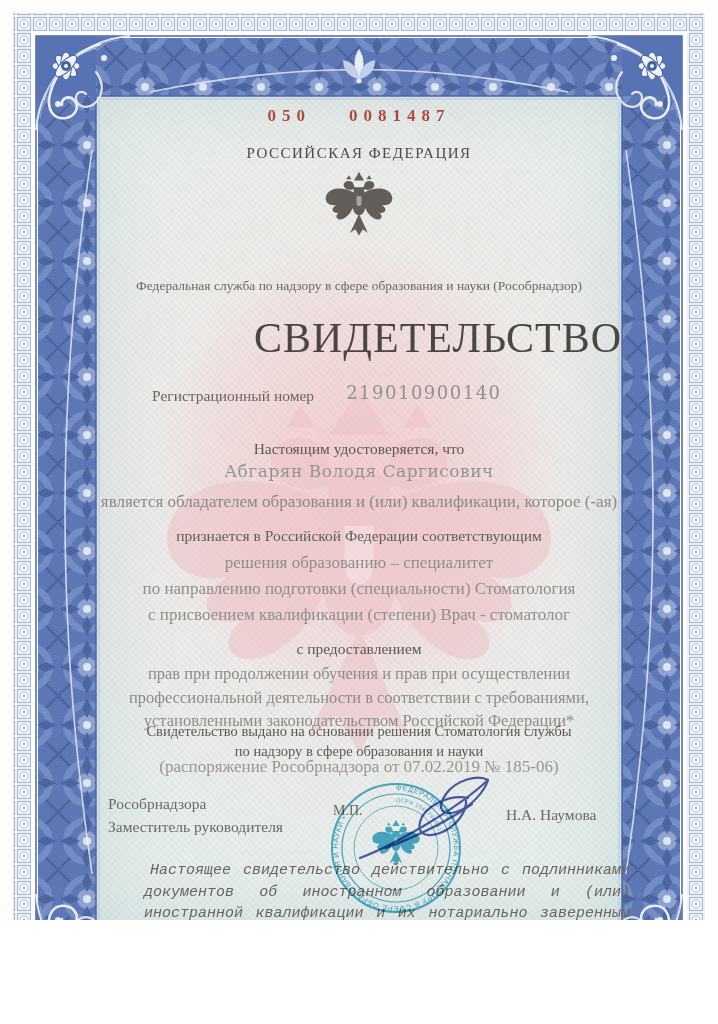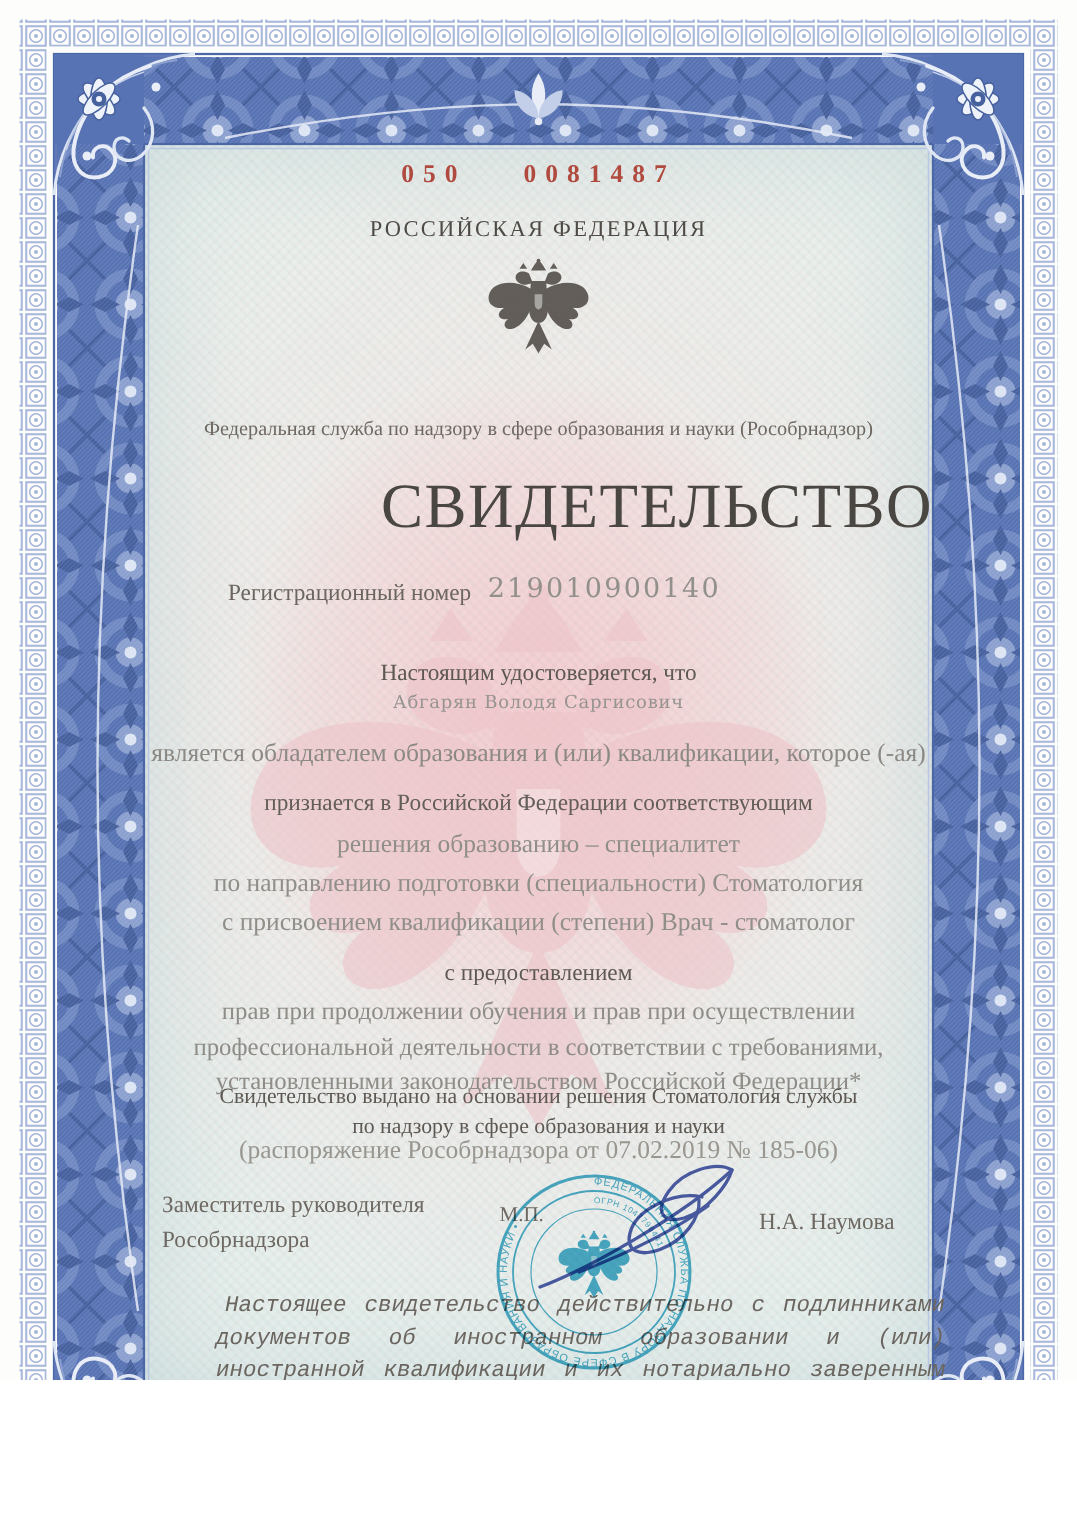--- a/index.html
+++ b/index.html
@@ -24,24 +24,24 @@
   }
   .watermark{position:absolute;left:140px;top:378px;width:438px;height:420px;z-index:2;color:#edc5ca;opacity:.62;}
   .border-art{position:absolute;left:0;top:0;width:718px;height:1024px;z-index:3;pointer-events:none;}
   .gerb{position:absolute;left:321px;top:166px;width:76px;height:82px;z-index:4;color:#57524e;opacity:.92;}
   
   .t{position:absolute;left:96px;width:526px;text-align:center;z-index:5;}
   .serial{top:106px;display:flex;justify-content:center;gap:38px;color:#b0493e;font-size:17px;font-weight:bold;letter-spacing:6px;}
   .country{top:145px;font-size:15px;letter-spacing:1.5px;color:#4e4a46;}
   .agency{top:278px;font-size:13.5px;color:#6e6862;}
   .title{top:314px;font-size:42px;letter-spacing:1px;color:#4a4642;text-align:right;}
-  .reg-row{position:absolute;left:152px;top:384px;z-index:5;display:flex;align-items:baseline;gap:11px;font-size:15.5px;color:#6b655f;}
+  .reg-row{position:absolute;left:152px;top:384px;z-index:5;display:flex;align-items:baseline;gap:32px;font-size:15.5px;color:#6b655f;}
   .reg-num{font-size:18px;color:#92908b;letter-spacing:1.5px;transform:translateY(-2px);font-family:"DejaVu Serif",serif;}
   .certify{top:440px;font-size:15.5px;color:#5d5852;}
-  .holder-name{top:461px;font-size:12px;color:#969390;letter-spacing:.5px;font-family:"DejaVu Serif",serif;}
+  .holder-name{top:461px;font-size:17px;color:#969390;letter-spacing:.5px;font-family:"DejaVu Serif",serif;}
   .holder-clause{top:492px;font-size:17px;color:#8b8984;}
   .recognition{top:527px;font-size:15.5px;color:#625d57;}
   .edu{top:550px;font-size:17px;line-height:26px;color:#908e89;}
   .grant{top:640px;font-size:15.5px;color:#5d5852;}
   .rights{top:662px;font-size:16.5px;line-height:23.5px;color:#8e8c87;}
   .basis{top:722px;font-size:14.5px;line-height:19.5px;color:#5d5852;}
   .order{top:757px;font-size:17px;color:#98968f;}
   .role{position:absolute;left:108px;top:792px;z-index:5;font-size:15.5px;line-height:23px;color:#6e6862;text-align:left;}
   .seal-mark{position:absolute;left:333px;top:803px;z-index:5;font-size:14px;color:#6e6862;}
   .sig-name{position:absolute;left:506px;top:806px;z-index:5;font-size:15.5px;color:#6e6862;}
@@ -183,22 +183,22 @@
   </div>
 
   <div class="t basis">
     <div>Свидетельство выдано на основании решения Стоматология службы</div>
     <div>по надзору в сфере образования и науки</div>
   </div>
 
   <div class="t order">(распоряжение Рособрнадзора от 07.02.2019 № 185-06)</div>
 
   <div class="role">
+    <div>Рособрнадзора</div>
     <div>Заместитель руководителя</div>
-    <div>Рособрнадзора</div>
   </div>
   <div class="seal-mark">М.П.</div>
   <div class="sig-name">Н.А. Наумова</div>
 
   <svg class="stamp" viewBox="0 0 136 136" aria-hidden="true">
     <defs>
       <path id="ringPath" d="M68 10 A58 58 0 1 1 67.9 10"></path>
       <path id="ogrnPath" d="M68 22 A46 46 0 1 1 67.9 22"></path>
     </defs>
     <circle cx="68" cy="68" r="64" fill="none" stroke="#35a6c7" stroke-width="2"></circle>

